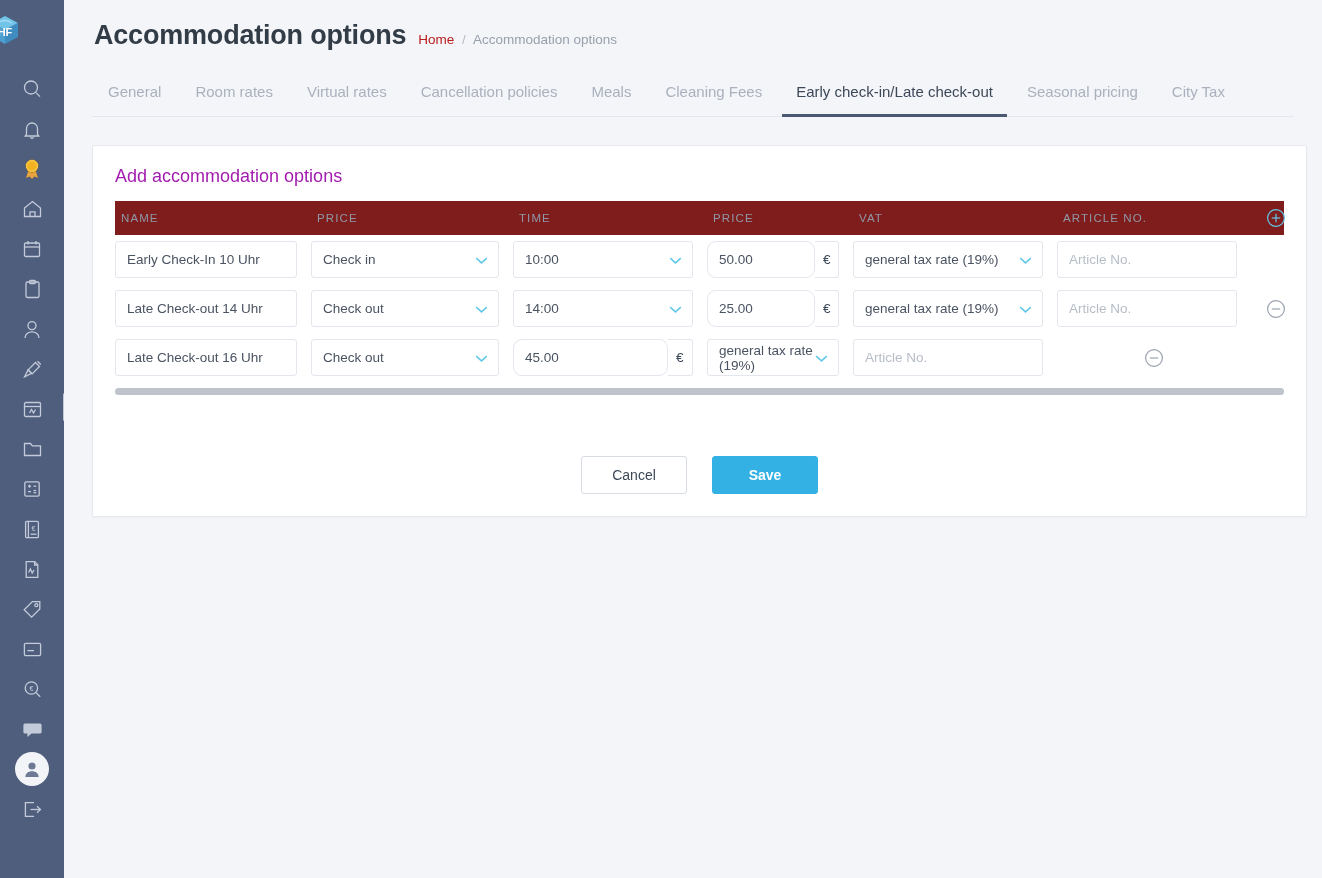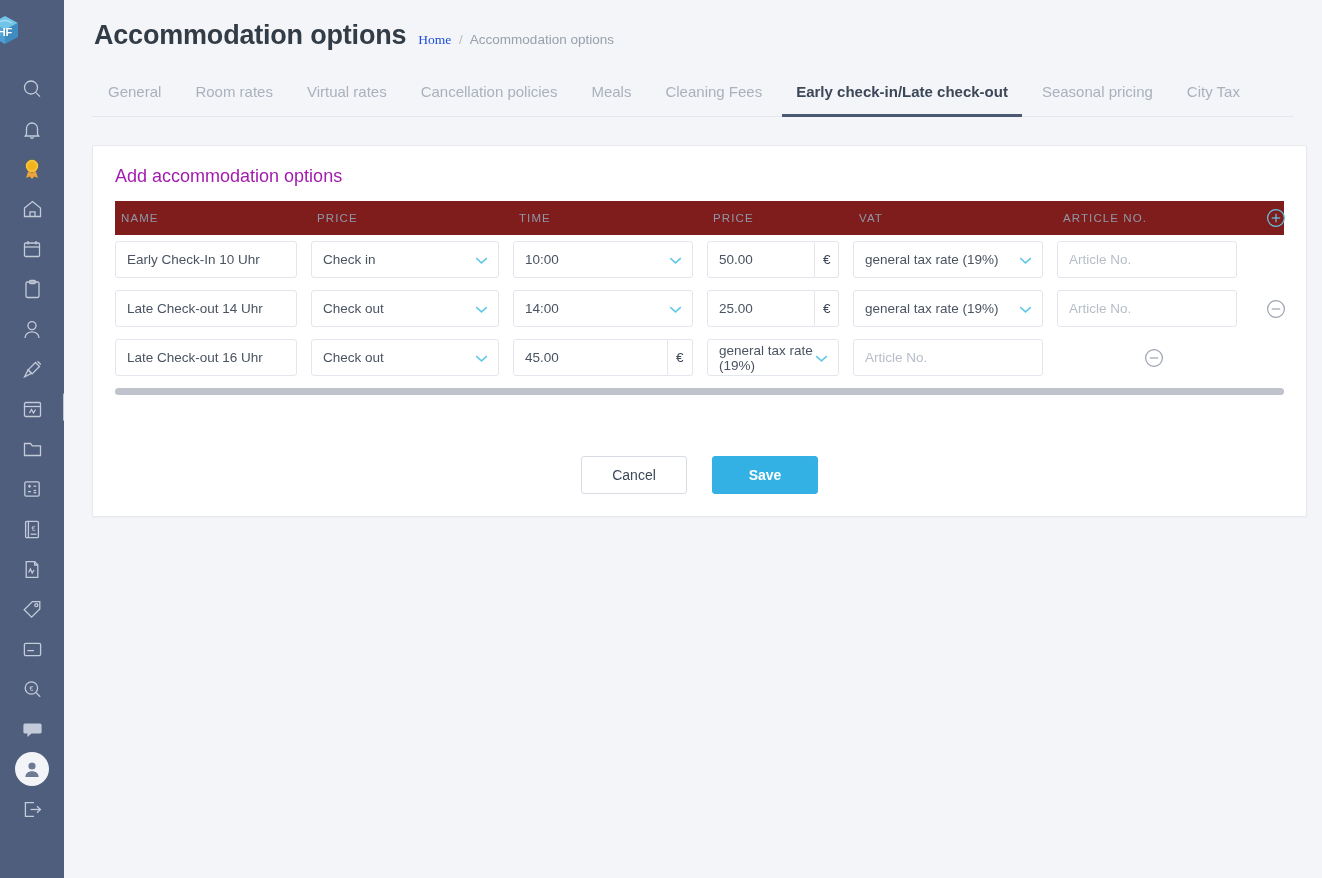--- a/index.html
+++ b/index.html
@@ -54,40 +54,40 @@
     position: relative; overflow: hidden;
   }
   .page-head {
     padding: 20px 0 0 30px;
     display: flex; align-items: baseline; gap: 12px;
   }
   .page-title {
     font-size: 27px; font-weight: bold; color: #323c47; letter-spacing: -0.2px;
   }
   .breadcrumb { font-size: 13.5px; color: #98a0ac; }
-  .breadcrumb .crumb-link { color: #1d4ed8; font-family: Liberation Serif, serif; }
+  .breadcrumb .crumb-link { color: #b91c1c; }
   .breadcrumb .crumb-sep { margin: 0 4px; color: #b6bcc6; }
   .breadcrumb .crumb-current { color: #98a0ac; }
 
   
   .tabs-wrap {
     margin: 22px 28px 0 28px;
     border-bottom: 1px solid #e4e7ee;
     display: flex; flex-wrap: wrap;
     padding-left: 2px;
   }
   .tab {
     font-size: 15px; color: #aab1bd;
     padding: 10px 14px 14px 14px;
     margin-right: 6px;
     cursor: pointer; white-space: nowrap;
     border-bottom: 3px solid transparent;
     margin-bottom: -1px;
   }
-  .tab.active { color: #3c4858; font-weight: bold; border-bottom-color: #4b5a72; }
+  .tab.active { color: #3c4858; font-weight: normal; border-bottom-color: #4b5a72; }
 
   
   .card {
     margin: 28px 14px 0 28px;
     background: #ffffff;
     border: 1px solid #e7e9ef;
     border-radius: 2px;
     box-shadow: 0 1px 2px rgba(60,72,88,0.04);
     padding: 16px 0 22px 0;
     width: 1215px;
@@ -136,21 +136,21 @@
     position: relative; width: 100%; height: 37px;
     border: 1px solid #e3e6ec; border-radius: 3px; background: #fff;
     display: flex; align-items: center; padding: 0 11px;
     font-size: 13.5px; color: #4a5361; cursor: pointer;
   }
   .sel .chev {
     position: absolute; right: 10px; top: 50%; transform: translateY(-50%);
     color: #62c8e8;
   }
   .price-wrap { display: flex; width: 100%; }
-  .price-wrap .inp { border-top-right-radius: 0; border-bottom-right-radius: 0; }
+  .price-wrap .inp { border-top-right-radius: 0; border-bottom-right-radius: 0; border-radius: 9px; }
   .price-suffix {
     width: 30px; height: 37px;
     border: 1px solid #e3e6ec; border-left: none;
     border-top-right-radius: 3px; border-bottom-right-radius: 3px;
     background: #fff;
     display: flex; align-items: center; justify-content: center;
     font-size: 13.5px; color: #3c4858;
   }
 
   .hscroll-track {

